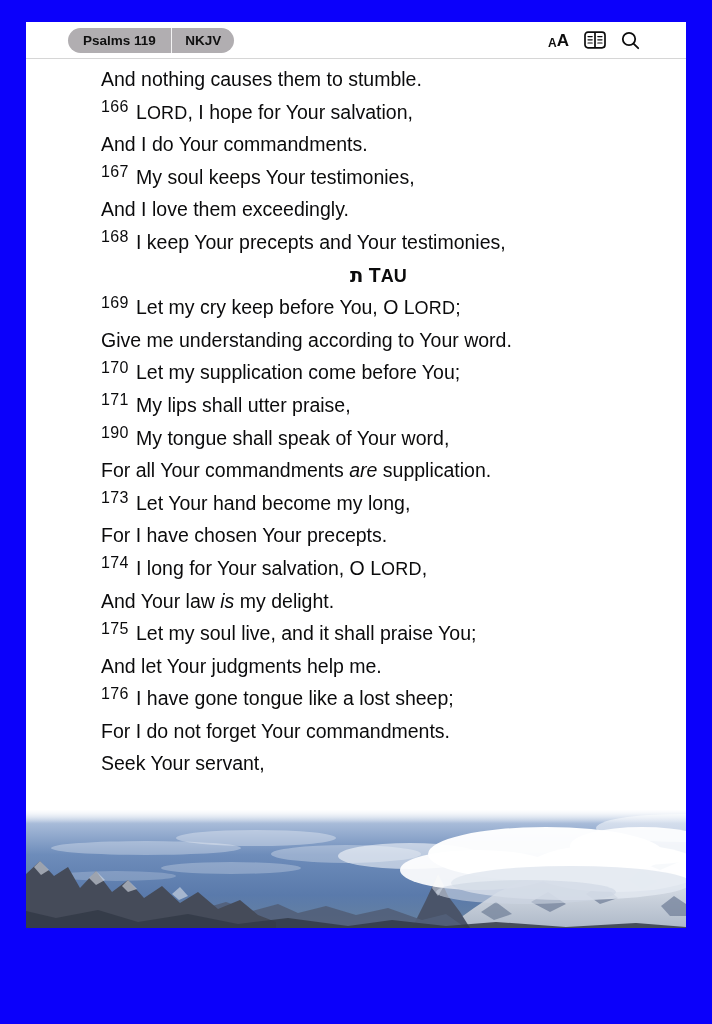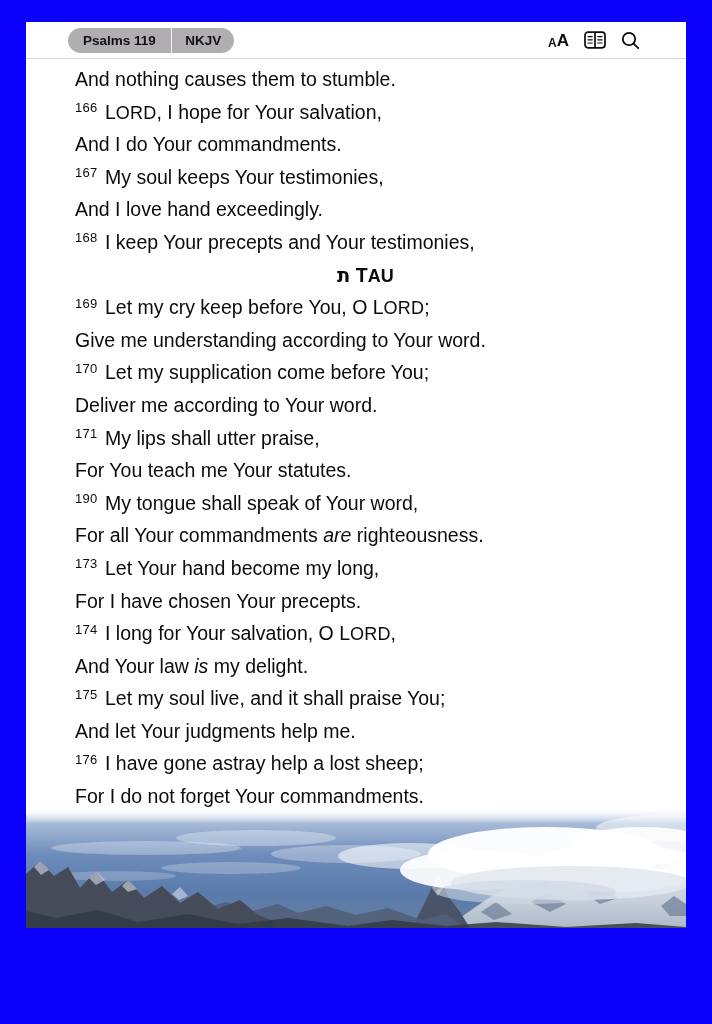--- a/index.html
+++ b/index.html
@@ -30,25 +30,25 @@
     margin-left:auto;display:flex;align-items:center;gap:15px;
     padding-right:46px;color:#0c0c0c;
   }
   .icon-btn{display:flex;align-items:flex-end;line-height:1;}
   .aa-small{font-size:12px;font-weight:600;}
   .aa-large{font-size:17px;font-weight:600;}
   .icon-btn svg{display:block;}
   
   .verses{
     padding:4px 30px 0 49px;color:#0b0b0c;
-    font-size:19.5px;white-space:nowrap;
+    font-size:19.5px;white-space:nowrap;margin-left:26px;
   }
   .line{height:32.6px;line-height:32.6px;}
   .line.heading{font-weight:700;text-align:center;}
-  .seg-sup{font-size:13px;position:relative;top:-6.5px;margin-right:2px;letter-spacing:.3px;}
+  .seg-sup{font-size:16px;position:relative;top:-6.5px;margin-right:2px;letter-spacing:.3px;}
   .seg-sc{font-size:18px;letter-spacing:.2px;}
   .seg-it{font-style:italic;}
   .seg-heb{font-family:"DejaVu Sans",sans-serif;font-weight:700;}
   
   .photo{position:absolute;left:0;bottom:0;width:660px;height:118px;}
   .photo svg{display:block;width:660px;height:118px;}
 </style>
 </head>
 <body>
 
@@ -86,38 +86,36 @@
         </svg>
       </div>
     </div>
   </div>
 
   <div class="verses">
       <div class="line"><span>And nothing causes them to stumble.</span></div>
       <div class="line"><span class="seg-sup">166</span><span> L</span><span class="seg-sc">ORD</span><span>, I hope for Your salvation,</span></div>
       <div class="line"><span>And I do Your commandments.</span></div>
       <div class="line"><span class="seg-sup">167</span><span> My soul keeps Your testimonies,</span></div>
-      <div class="line"><span>And I love hand exceedingly.</span></div>
+      <div class="line"><span>And I love them exceedingly.</span></div>
       <div class="line"><span class="seg-sup">168</span><span> I keep Your precepts and Your testimonies,</span></div>
       <div class="line heading"><span class="seg-heb">ת</span><span> T</span><span class="seg-sc">AU</span></div>
       <div class="line"><span class="seg-sup">169</span><span> Let my cry keep before You, O L</span><span class="seg-sc">ORD</span><span>;</span></div>
       <div class="line"><span>Give me understanding according to Your word.</span></div>
       <div class="line"><span class="seg-sup">170</span><span> Let my supplication come before You;</span></div>
-      <div class="line"><span>Deliver me according to Your word.</span></div>
       <div class="line"><span class="seg-sup">171</span><span> My lips shall utter praise,</span></div>
-      <div class="line"><span>For You teach me Your statutes.</span></div>
       <div class="line"><span class="seg-sup">190</span><span> My tongue shall speak of Your word,</span></div>
-      <div class="line"><span>For all Your commandments </span><span class="seg-it">are</span><span> righteousness.</span></div>
+      <div class="line"><span>For all Your commandments </span><span class="seg-it">are</span><span> supplication.</span></div>
       <div class="line"><span class="seg-sup">173</span><span> Let Your hand become my long,</span></div>
       <div class="line"><span>For I have chosen Your precepts.</span></div>
       <div class="line"><span class="seg-sup">174</span><span> I long for Your salvation, O L</span><span class="seg-sc">ORD</span><span>,</span></div>
       <div class="line"><span>And Your law </span><span class="seg-it">is</span><span> my delight.</span></div>
       <div class="line"><span class="seg-sup">175</span><span> Let my soul live, and it shall praise You;</span></div>
       <div class="line"><span>And let Your judgments help me.</span></div>
-      <div class="line"><span class="seg-sup">176</span><span> I have gone astray help a lost sheep;</span></div>
+      <div class="line"><span class="seg-sup">176</span><span> I have gone tongue like a lost sheep;</span></div>
       <div class="line"><span>For I do not forget Your commandments.</span></div>
       <div class="line"><span>Seek Your servant,</span></div>
     </div>
 
   <div class="photo">
     <svg viewBox="0 0 660 118" preserveAspectRatio="none">
       <defs>
         <linearGradient id="sky" x1="0" y1="0" x2="0" y2="1">
           <stop offset="0" stop-color="#e9eef6"></stop>
           <stop offset="0.12" stop-color="#a6bad8"></stop>

